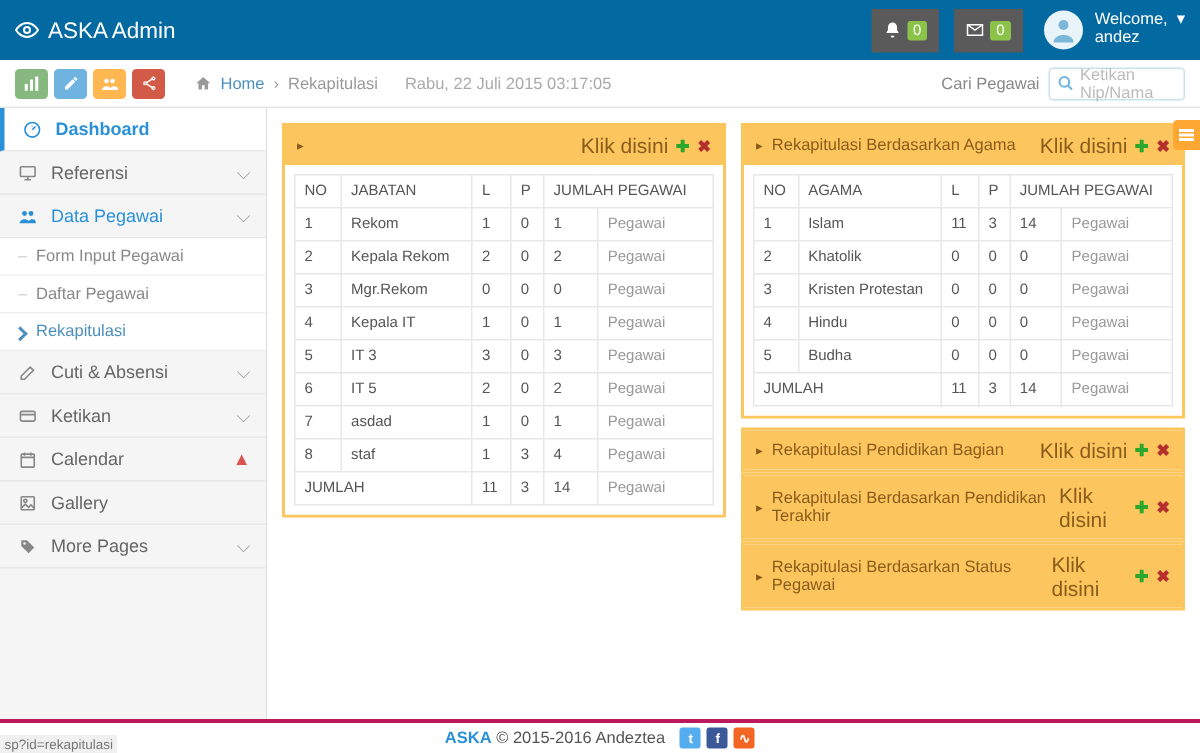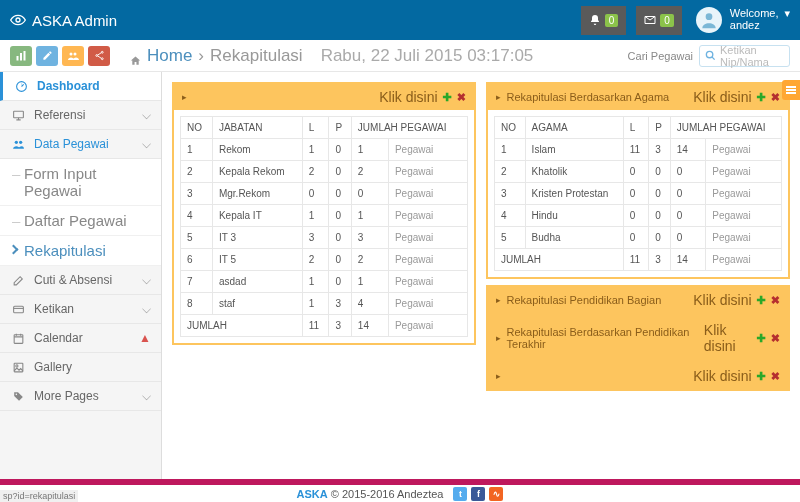--- a/index.html
+++ b/index.html
@@ -11,60 +11,60 @@
 .notif{display:flex;align-items:center;gap:4px;margin-left:10px;font-size:11px}
 .notif .badge{background:#8bc34a;color:#fff;border-radius:2px;padding:1px 4px;font-size:10px}
 .user{display:flex;align-items:flex-start;margin-left:14px;font-size:11px;line-height:1.1}
 .user .avatar{width:26px;height:26px;border-radius:50%;background:#e8f4fa;margin-right:8px;display:flex;align-items:center;justify-content:center}
 .user .avatar svg{width:20px;height:20px}
 .user .caret{margin-left:6px}
 .subbar{height:32px;border-bottom:1px solid #e7e7e7;display:flex;align-items:center;padding:0 10px}
 .quickbtns{display:flex;gap:4px}
 .qb{width:22px;height:20px;border-radius:3px;display:flex;align-items:center;justify-content:center;color:#fff;font-size:11px}
 .qb.green{background:#87b87f}.qb.blue{background:#6fb3e0}.qb.orange{background:#ffb752}.qb.red{background:#d15b47}
-.breadcrumb{display:flex;align-items:flex-end;gap:6px;margin-left:20px;color:#999;font-size:17px}
+.breadcrumb{display:flex;align-items:center;gap:6px;margin-left:20px;color:#999;font-size:11px}
 .breadcrumb a{color:#4c8fbd;text-decoration:none}
 .subbar .spacer{flex:1}
 .search-wrap{display:flex;align-items:center;gap:6px;font-size:11px;color:#888}
 .search{border:1px solid #c7e1f0;border-radius:3px;height:22px;display:flex;align-items:center;padding:0 5px;color:#999;width:91px}
 .search svg{width:11px;height:11px;margin-right:4px;flex-shrink:0}
 .body{display:flex;height:413px}
-.sidebar{width:162px;background:#f5f5f5;border-right:1px solid #ddd;overflow:auto}
+.sidebar{width:178px;background:#f5f5f5;border-right:1px solid #ddd;overflow:auto}
 .menu-item{display:flex;align-items:center;padding:7px 10px;border-bottom:1px solid #e7e7e7;color:#666;font-size:12px;cursor:pointer}
 .menu-item .micon{width:16px;margin-right:8px;color:#888;display:flex;align-items:center;justify-content:center}
 .menu-item .micon svg{width:13px;height:13px}
 .menu-item .arrow{margin-left:auto;color:#999}
 .menu-item.active{background:#fff;color:#2a91d8;font-weight:bold;border-left:3px solid #2a91d8;position:relative}
 .menu-item.active .micon{color:#2a91d8}
 .menu-item.active::after{content:"";position:absolute;right:-1px;top:50%;transform:translateY(-50%);border:7px solid transparent;border-right-color:#fff}
 .menu-item.open{color:#2a91d8}
 .menu-item.open .micon{color:#2a91d8}
 .submenu{background:#fff}
-.submenu .sub{padding:6px 10px 6px 24px;color:#888;font-size:15px;border-bottom:1px solid #f0f0f0;position:relative;cursor:pointer}
+.submenu .sub{padding:6px 10px 6px 24px;color:#888;font-size:11px;border-bottom:1px solid #f0f0f0;position:relative;cursor:pointer}
 .submenu .sub::before{content:"–";position:absolute;left:12px;color:#ccc}
 .submenu .sub.sel{color:#4c8fbd}
 .submenu .sub.sel::before{content:"";left:10px;top:10px;width:5px;height:5px;border-top:2px solid #4c8fbd;border-right:2px solid #4c8fbd;transform:rotate(45deg)}
 .warn{color:#d9534f;margin-left:auto}
 .content{flex:1;padding:10px;display:flex;gap:10px;overflow:auto;position:relative}
 .col{flex:1;display:flex;flex-direction:column;gap:6px}
 .panel{border:2px solid #fdc55e}
 .panel-h{background:#fdc55e;color:#8a5d1a;padding:5px 8px;font-size:11px;display:flex;align-items:center;cursor:pointer}
 .panel-h .chev{margin-right:6px;font-size:9px}
 .panel-h .tools{margin-left:auto;display:flex;align-items:center;gap:5px;color:#8a5d1a}
 .panel-h .tools .kd{font-size:14px}
 .panel-h .tools .plus{color:#29a829;font-weight:bold}
 .panel-h .tools .x{color:#b52f2f;font-weight:bold}
 .panel-b{background:#fff;padding:6px}
 table{width:100%;border-collapse:collapse;font-size:10px}
 th,td{border:1px solid #e7e7e7;padding:5px 6px;text-align:left}
 th{font-weight:normal;color:#555}
 .peg{color:#999}
 .settings-handle{position:absolute;right:0;top:8px;width:18px;height:20px;background:#ffa733;border-radius:3px 0 0 3px;display:flex;align-items:center;justify-content:center;cursor:pointer}
 .settings-handle span{display:block;width:10px;height:2px;background:#fff;box-shadow:0 -3px 0 #fff,0 3px 0 #fff}
-.footer{position:absolute;bottom:0;left:0;right:0;height:23px;border-top:6px solid #be185d;display:flex;align-items:center;justify-content:center;gap:10px;font-size:11px;background:#fff}
+.footer{position:absolute;bottom:0;left:0;right:0;height:23px;border-top:3px solid #be185d;display:flex;align-items:center;justify-content:center;gap:10px;font-size:11px;background:#fff}
 .footer b{color:#2a91d8}
 .social{display:flex;gap:4px}
 .social span{width:14px;height:14px;display:flex;align-items:center;justify-content:center;color:#fff;font-size:9px;font-weight:bold;border-radius:2px}
 .tw{background:#55acee}.fb{background:#3b5998}.rss{background:#f26522}
 .status{position:absolute;bottom:0;left:0;font-size:9px;color:#777;background:#f0f0f0;padding:1px 3px}
 </style>
 </head>
 <body>
 
 <div class="topbar">
@@ -437,20 +437,21 @@
               <span class="tools">
                 <span class="kd">Klik disini</span> 
                 <span class="plus">✚</span> 
                 <span class="x">✖</span>
               </span>
             </div>
           </div>
           <div class="panel collapsed">
             <div class="panel-h">
               <span class="chev">▸</span>
+              <span>Rekapitulasi Berdasarkan Status Pegawai</span>
               <span class="tools">
                 <span class="kd">Klik disini</span> 
                 <span class="plus">✚</span> 
                 <span class="x">✖</span>
               </span>
             </div>
           </div>
         </div>
       <div class="settings-handle">
           <span></span>

